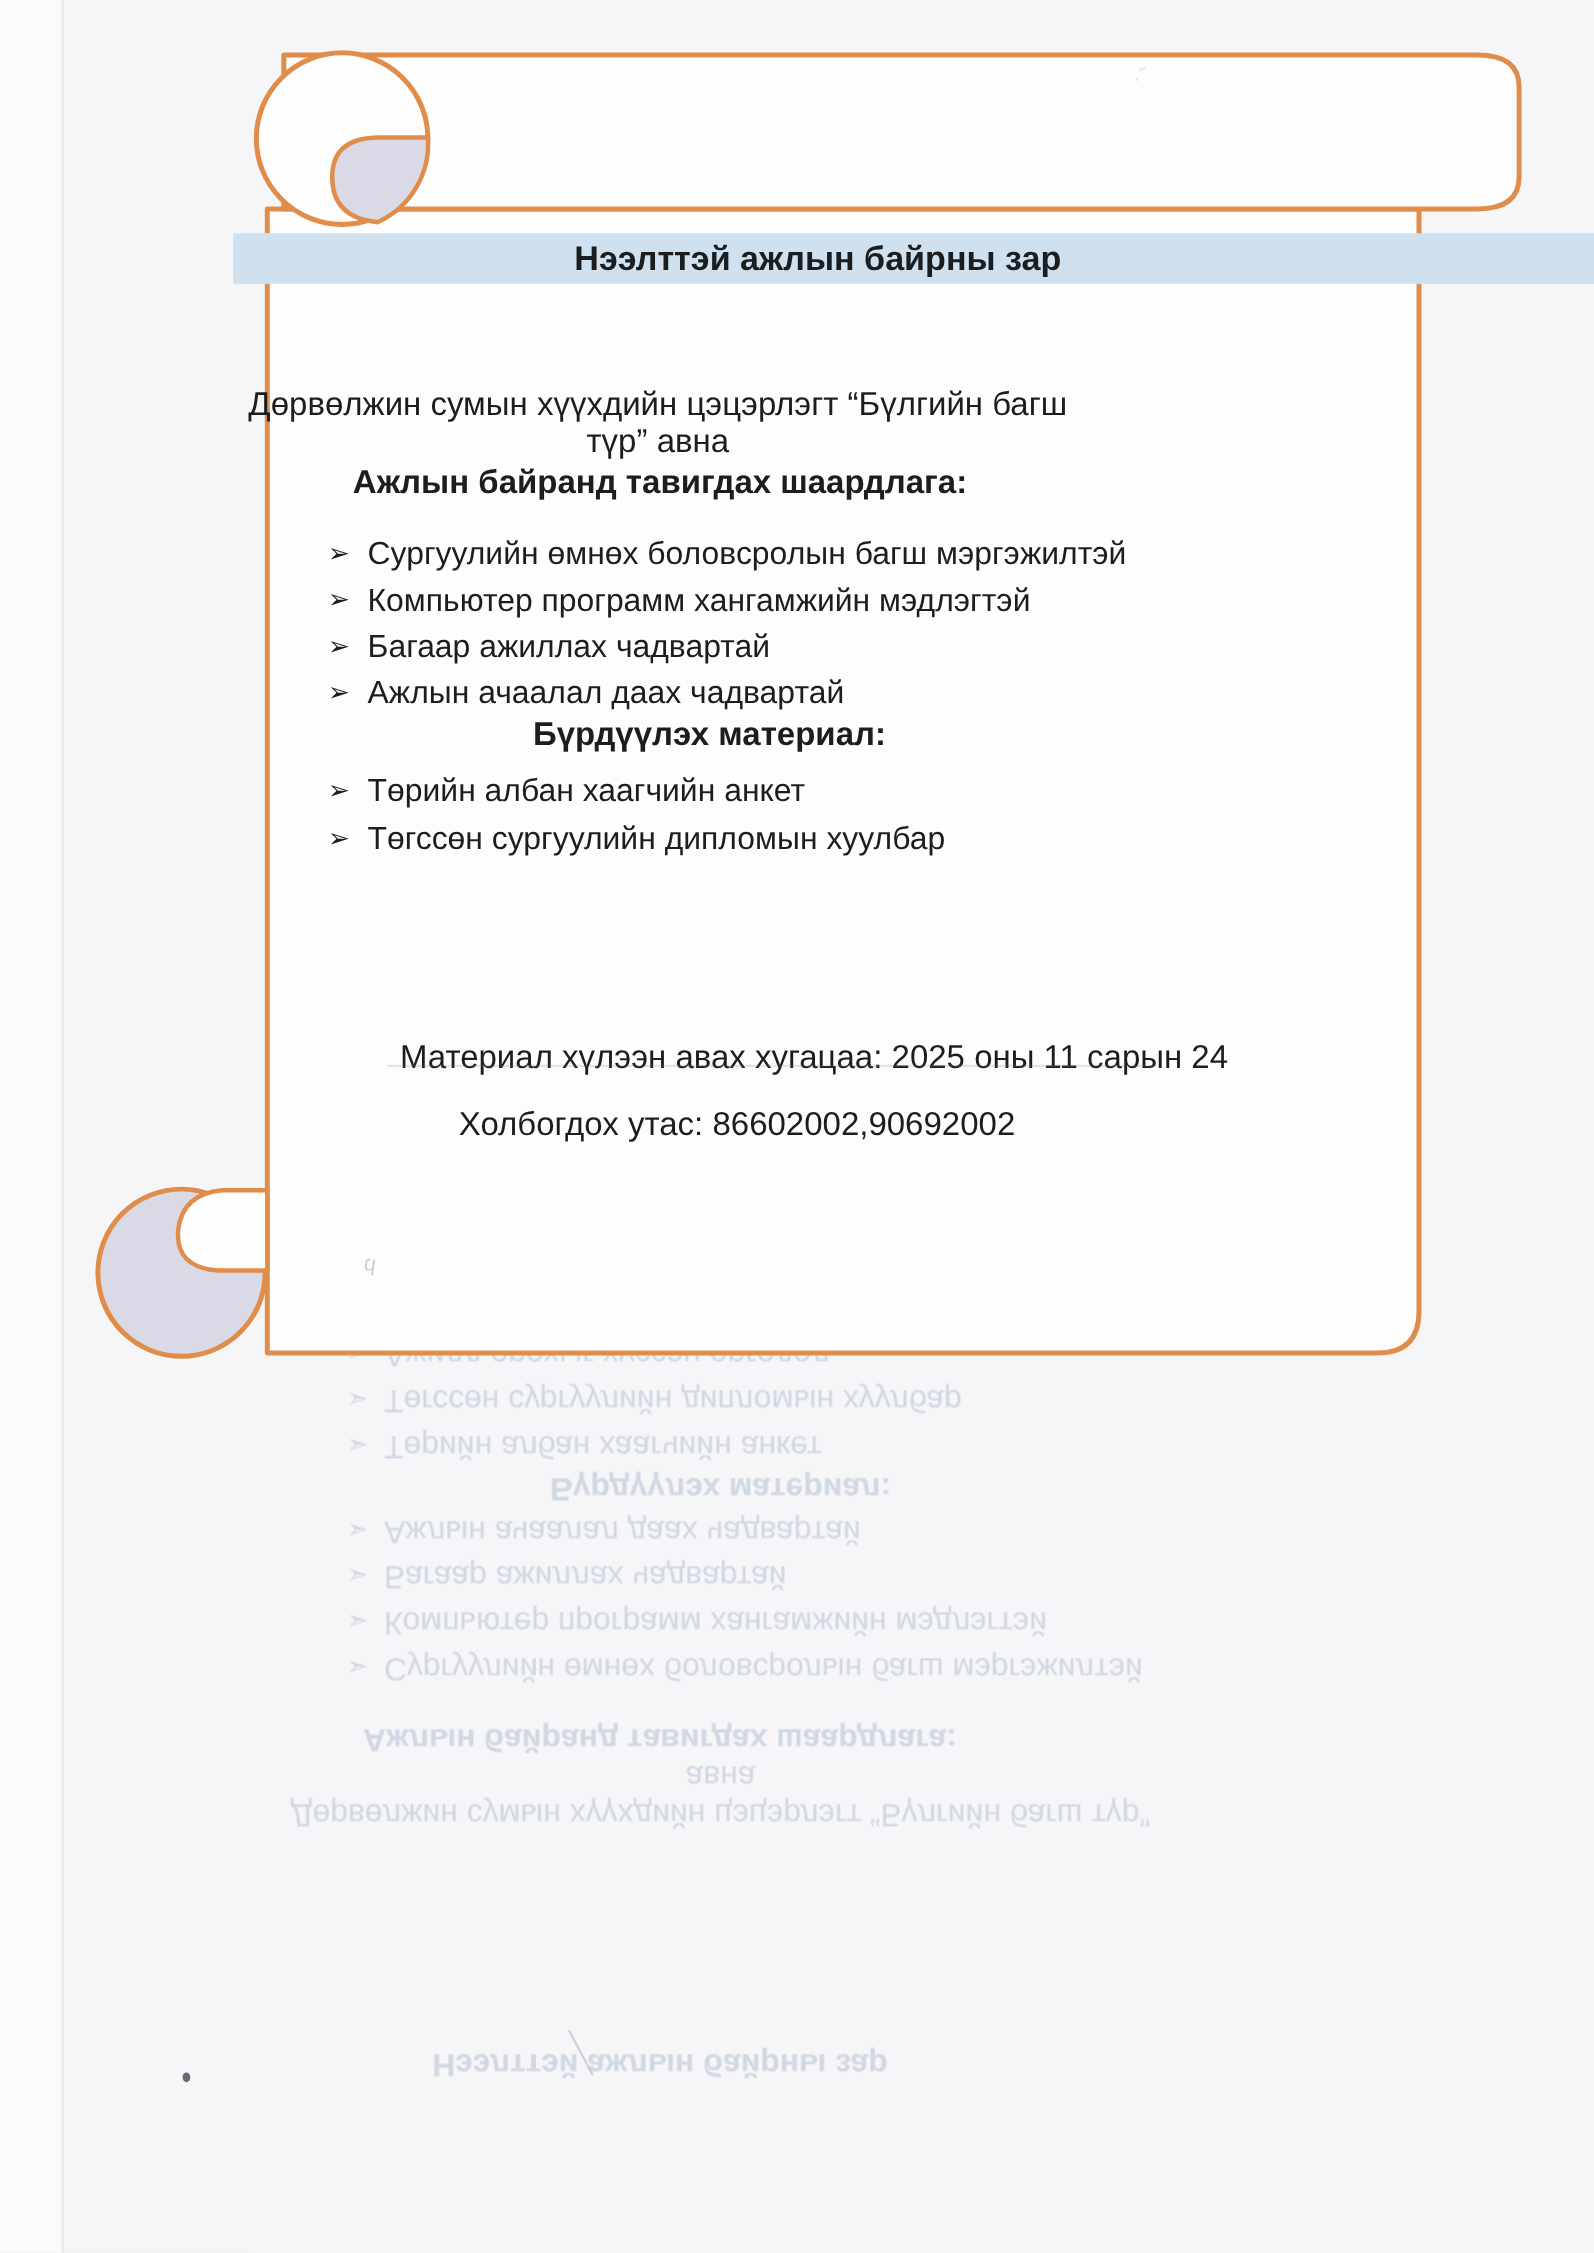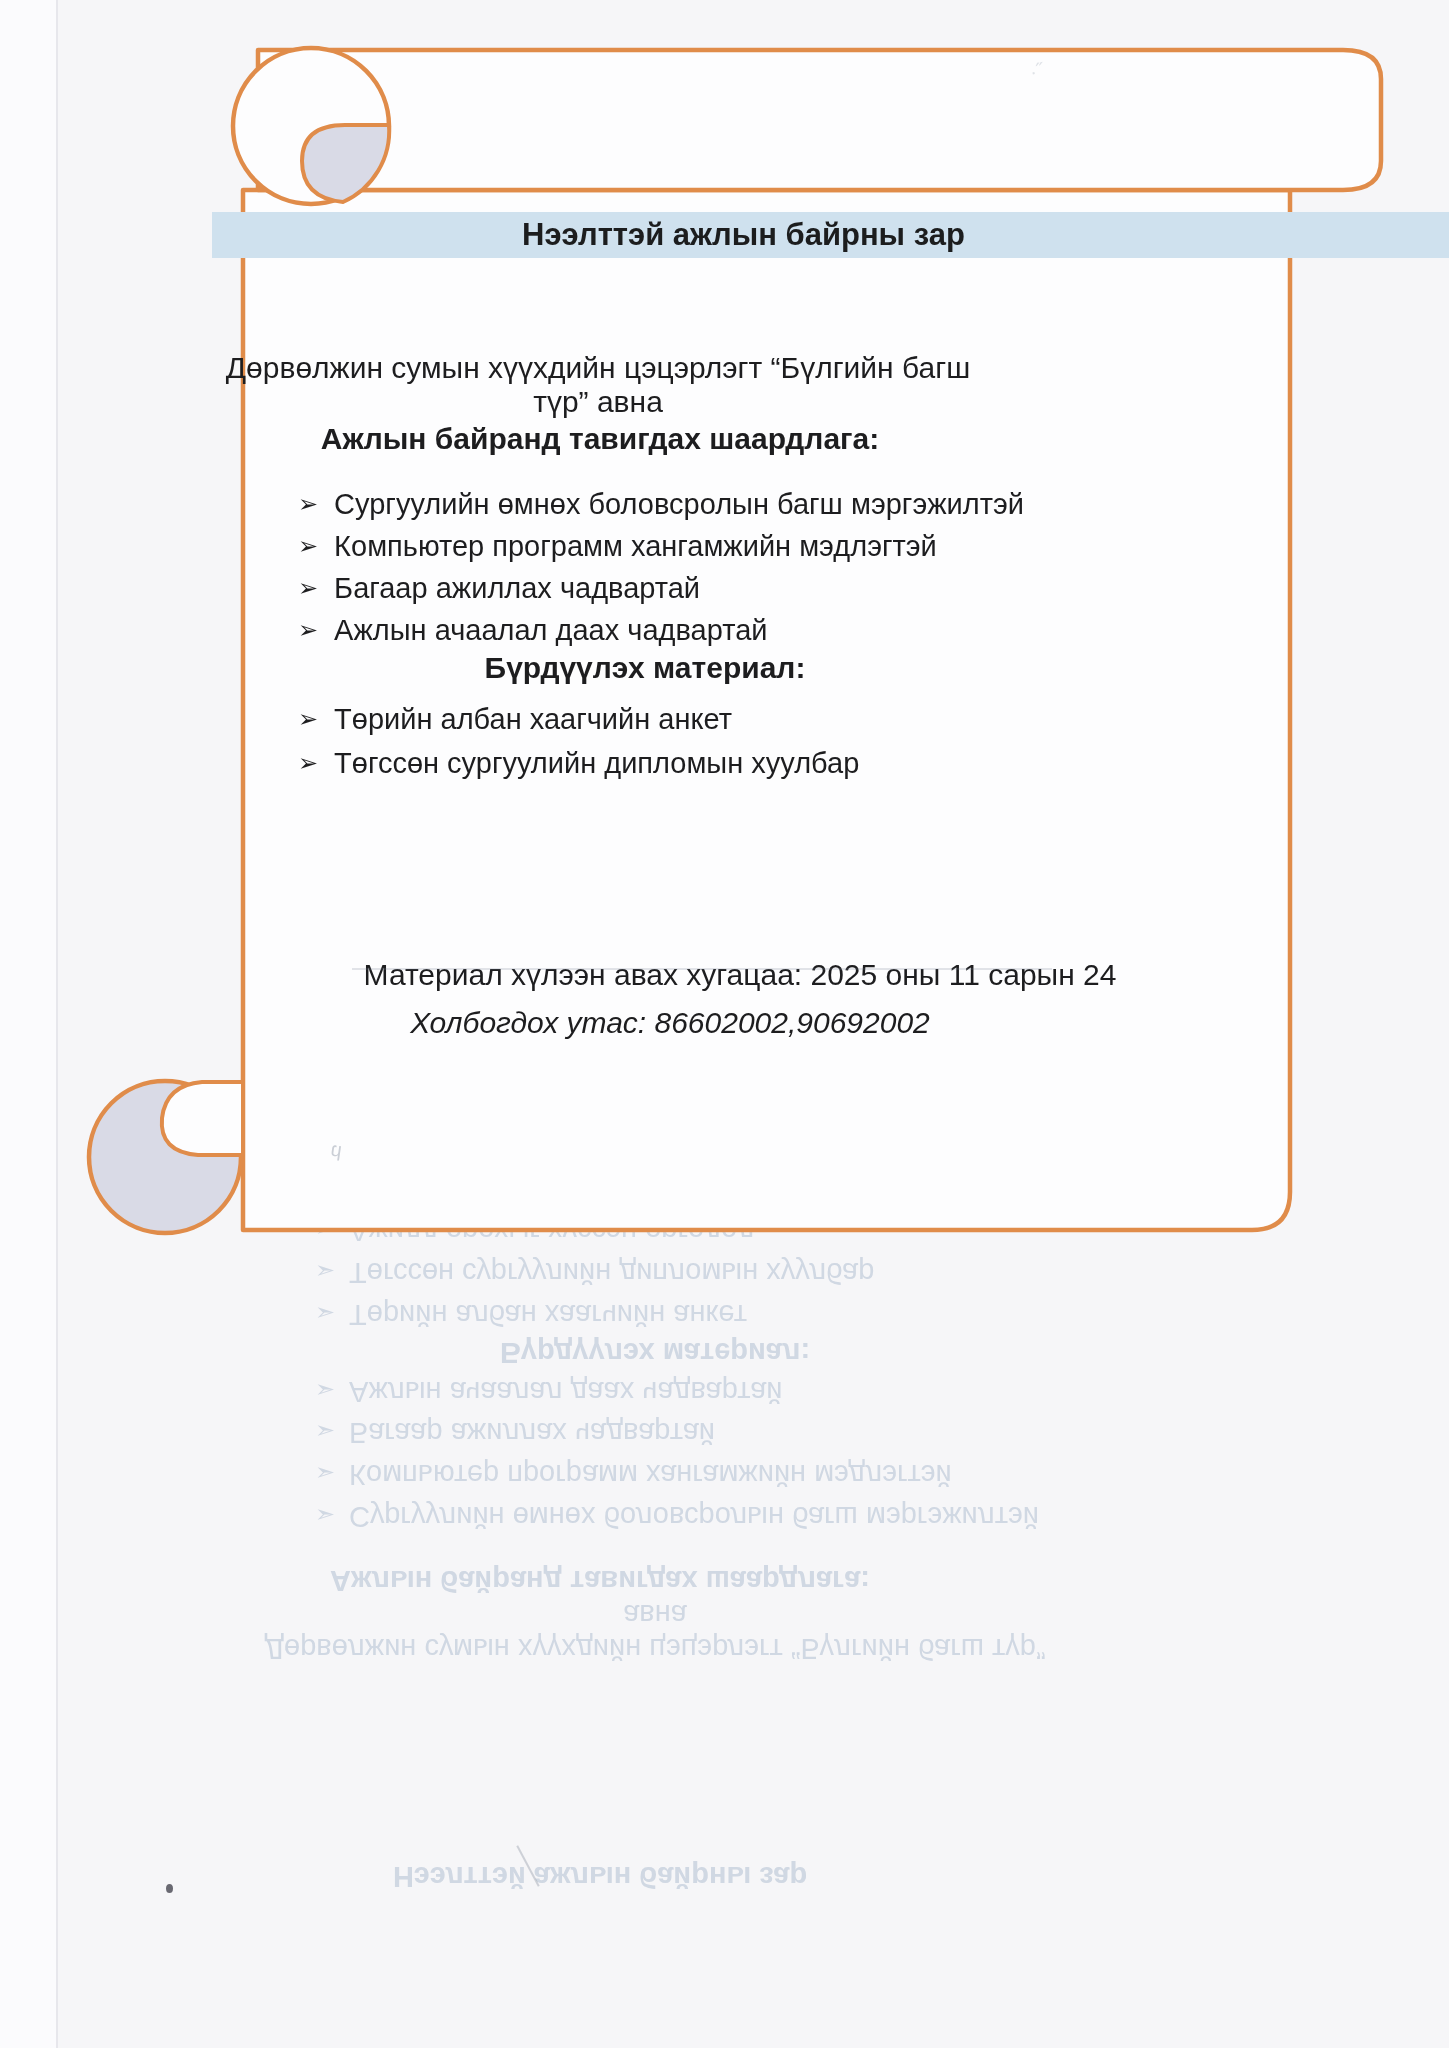--- a/index.html
+++ b/index.html
@@ -26,22 +26,22 @@
   }
   .front{position:absolute;z-index:5;}
   .intro{left:212px;top:351px;width:772px;text-align:center;font-size:30px;}
   .h1{left:240px;top:422px;width:720px;text-align:center;font-size:30px;font-weight:bold;}
   .req-list{left:298px;top:483px;font-size:29px;}
   .req-list .li{height:42px;line-height:42px;}
   .h2{left:285px;top:651px;width:720px;text-align:center;font-size:30px;font-weight:bold;}
   .mat-list{left:298px;top:697px;font-size:29px;}
   .mat-list .li{height:44px;line-height:44px;}
   .blt-front{display:inline-block;margin-right:16px;font-size:24px;transform:translateY(-2px);}
-  .deadline{left:240px;top:945px;width:1000px;text-align:center;font-size:30px;margin-top:13px;}
-  .phone{left:240px;top:1006px;width:860px;text-align:center;font-size:30px;font-style:italic;}
+  .deadline{left:240px;top:945px;width:1000px;text-align:center;font-size:30px;}
+  .phone{left:240px;top:1006px;width:860px;text-align:center;font-size:30px;}
   .strike{position:absolute;left:352px;top:968px;width:700px;height:2px;
     background:rgba(115,125,145,.20);z-index:6;}
   .speck{position:absolute;left:166px;top:1884px;width:7px;height:9px;border-radius:50%;
     background:#50505a;opacity:.85;z-index:6;}
   .pencil{position:absolute;left:527px;top:1843px;width:2px;height:46px;
     background:rgba(100,110,130,.28);transform:rotate(-28deg);z-index:6;}
   .smudge{position:absolute;left:1030px;top:60px;color:rgba(120,130,150,.22);
     font-size:20px;z-index:6;transform:rotate(-12deg);}
   .mark-q{position:absolute;left:330px;top:1142px;color:rgba(110,120,140,.35);
     font-size:20px;z-index:6;transform:rotate(8deg);}

